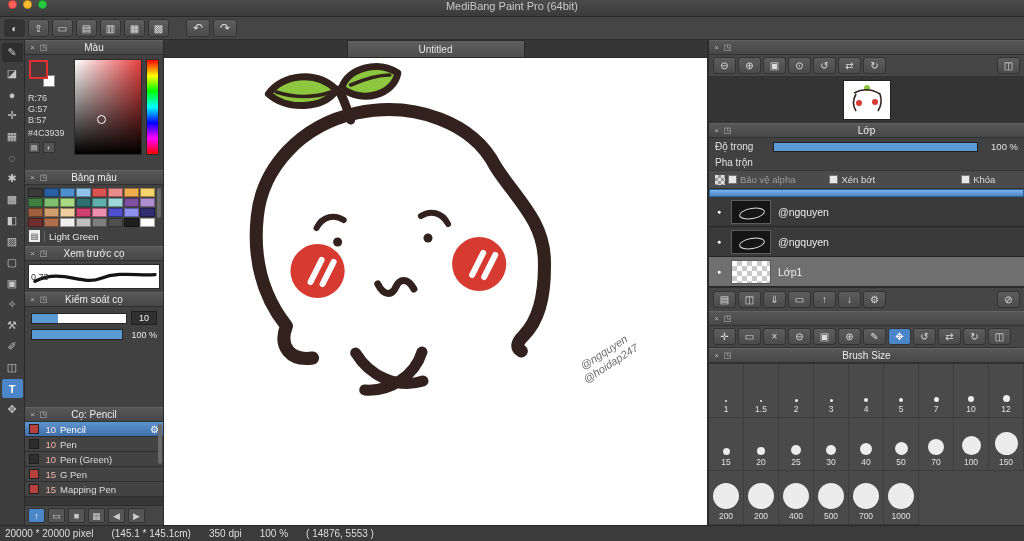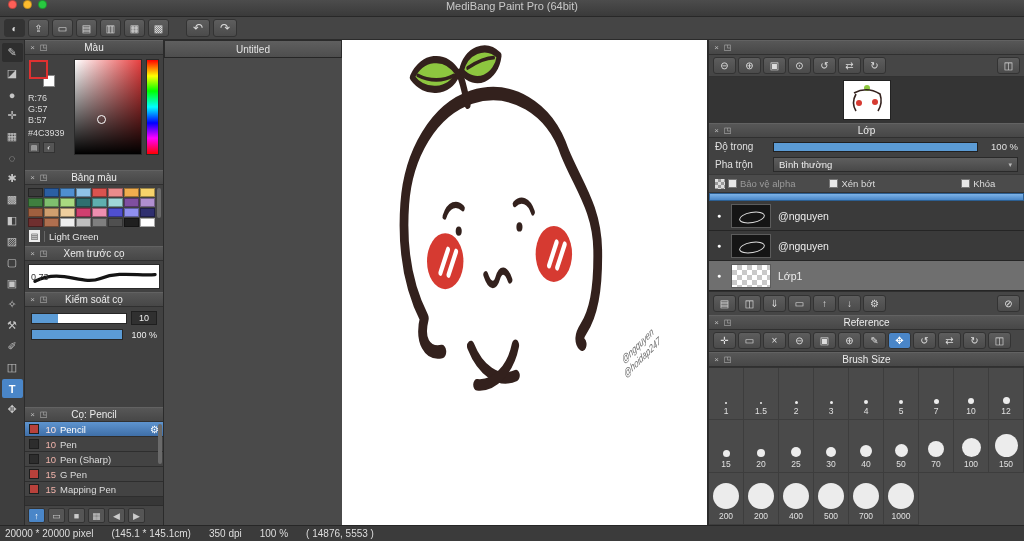--- a/index.html
+++ b/index.html
@@ -81,21 +81,21 @@
   .brush-row.sel .brush-size { color:#ffe2de; }
   .brush-gear { margin-left:auto; font-size:10px; color:#fff; }
   .list-scroll { position:absolute; right:1px; top:2px; width:4px; height:40px; background:#6a6a6a; border-radius:2px; }
 
   
   .left-bottom { height:20px; flex:0 0 20px; background:#454545; border-top:1px solid #2d2d2d; display:flex; align-items:center; gap:3px; padding:0 3px; }
   .lb-btn { width:17px; height:15px; background:#555; border:1px solid #333; border-radius:2px; font-size:9px; color:#ccc; display:flex; align-items:center; justify-content:center; }
   .lb-btn.active { background:#4a86c8; color:#fff; }
 
   
-  .canvascol { flex:1; display:flex; flex-direction:row; min-width:0; background:#4a4a4a; }
+  .canvascol { flex:1; display:flex; flex-direction:column; min-width:0; background:#4a4a4a; }
   .tabstrip { height:18px; flex:0 0 18px; background:#363636; border-bottom:1px solid #262626; display:flex; justify-content:center; }
   .tab { width:178px; background:linear-gradient(#5f5f5f,#4e4e4e); border:1px solid #2b2b2b; border-bottom:none; font-size:10px; color:#e3e3e3; display:flex; align-items:center; justify-content:center; }
   .canvas { flex:1; background:#fff; position:relative; }
   .canvas > svg { position:absolute; inset:0; width:100%; height:100%; }
 
   
   .rightcol { width:317px; flex:0 0 317px; background:#414141; border-left:2px solid #2b2b2b; display:flex; flex-direction:column; }
   .icon-row { display:flex; align-items:center; gap:2px; padding:2px 4px; background:#464646; border-bottom:1px solid #323232; }
   .icon-btn { width:23px; height:17px; background:linear-gradient(#5d5d5d,#4b4b4b); border:1px solid #333; border-radius:3px; display:flex; align-items:center; justify-content:center; font-size:10px; color:#ddd; flex:0 0 23px; }
   .icon-btn.active { background:#4a86c8; color:#fff; }
@@ -451,21 +451,21 @@
             <div class="brush-row">
               <span class="brush-chip" style="background: rgb(45, 45, 45);"></span>
               <span class="brush-size">10</span>
               <span>Pen</span>
               <span class="brush-gear"></span>
             </div>
 
             <div class="brush-row">
               <span class="brush-chip" style="background: rgb(45, 45, 45);"></span>
               <span class="brush-size">10</span>
-              <span>Pen (Sharp)</span>
+              <span>Pen (Green)</span>
               <span class="brush-gear"></span>
             </div>
 
             <div class="brush-row">
               <span class="brush-chip" style="background: rgb(184, 65, 59);"></span>
               <span class="brush-size">15</span>
               <span>G Pen</span>
               <span class="brush-gear"></span>
             </div>
 
@@ -619,24 +619,20 @@
         </div>
         <div class="lyr-ctl">
           <span class="lyr-label">Độ trong</span>
           <span class="lyr-slider">
             <span class="slider-fill" style="width:100%;"></span>
           </span>
           <span class="lyr-val">100 %</span>
         </div>
         <div class="lyr-ctl">
           <span class="lyr-label">Pha trộn</span>
-          <span class="blend-select">
-            <span>Bình thường</span>
-            <span class="blend-caret">▾</span>
-          </span>
         </div>
         <div class="chk-bar">
           <span class="chk-group dim">
             <span class="alpha-ic"></span>
             <span class="chk"></span>
             <span>Bảo vệ alpha</span>
           </span>
           <span class="chk-group g2">
             <span class="chk"></span>
             <span>Xén bớt</span>
@@ -702,21 +698,20 @@
             </span>
           </div>
       </div>
 
       <div style="display:flex;flex-direction:column;">
         <div class="panel-h">
           <span class="ph-icons">
             <span class="ph-icon">×</span>
             <span class="ph-icon">◳</span>
           </span>
-          <span class="ph-title">Reference</span>
         </div>
         <div class="icon-row">
 
             <span class="icon-btn">
               <span>✛</span>
             </span>
 
             <span class="icon-btn">
               <span>▭</span>
             </span>

